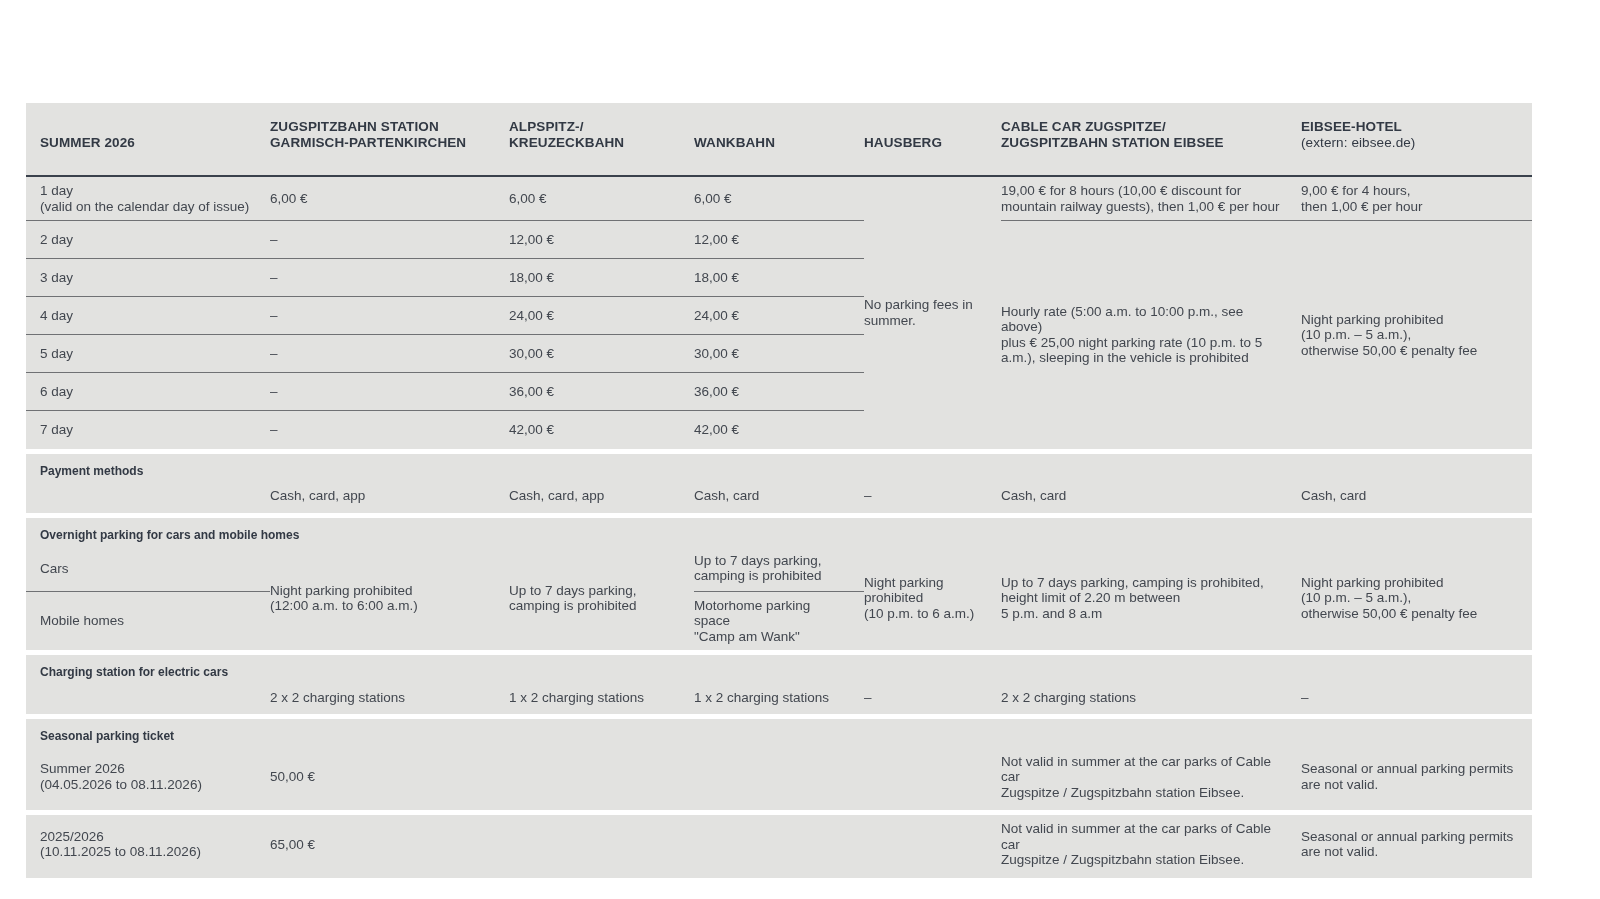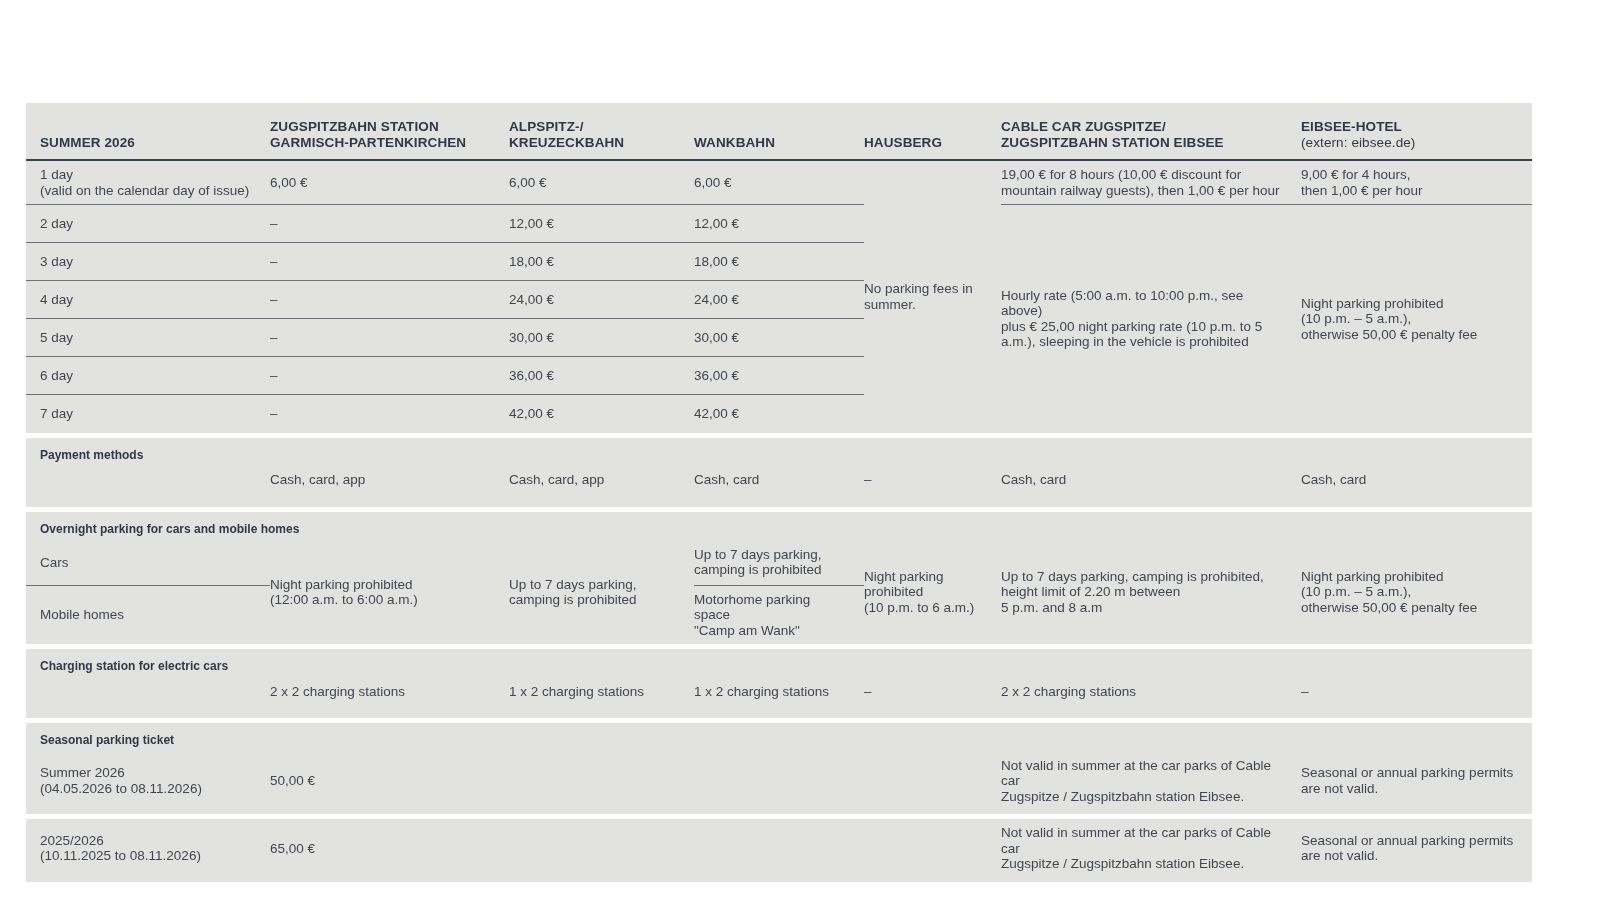--- a/index.html
+++ b/index.html
@@ -28,38 +28,38 @@
     line-height:15.5px;
     padding:6px 16px 6px 0;
     white-space:pre-line;
     overflow:hidden;
   }
   th {
     font-weight:bold;
     color:#323944;
     vertical-align:bottom;
     padding-top:16px;
-    padding-bottom:9px;
+    padding-bottom:25px;
     letter-spacing:0.1px;
     border-bottom:2px solid #3a414c;
     height:54px;
   }
   th .sub { font-weight:normal; display:block; }
   .pad-l { padding-left:14px; }
   .sep { border-bottom:1px solid #6f7174; }
   tr.day td { height:38px; }
   tr.day-first td { height:44px; }
   .section-title {
     font-weight:bold;
     color:#323944;
     font-size:12px;
     padding-top:10px;
     padding-bottom:3px;
   }
-  tr.value-row td { height:30px; padding-bottom:19px; }
+  tr.value-row td { height:30px; padding-bottom:9px; }
   tr.overnight-row td { height:45px; }
   tr.ticket-row td { height:46px; padding-bottom:10px; }
 </style>
 </head>
 <body>
 
 <div class="page">
   <div class="table-wrap">
 
     <div class="band">

